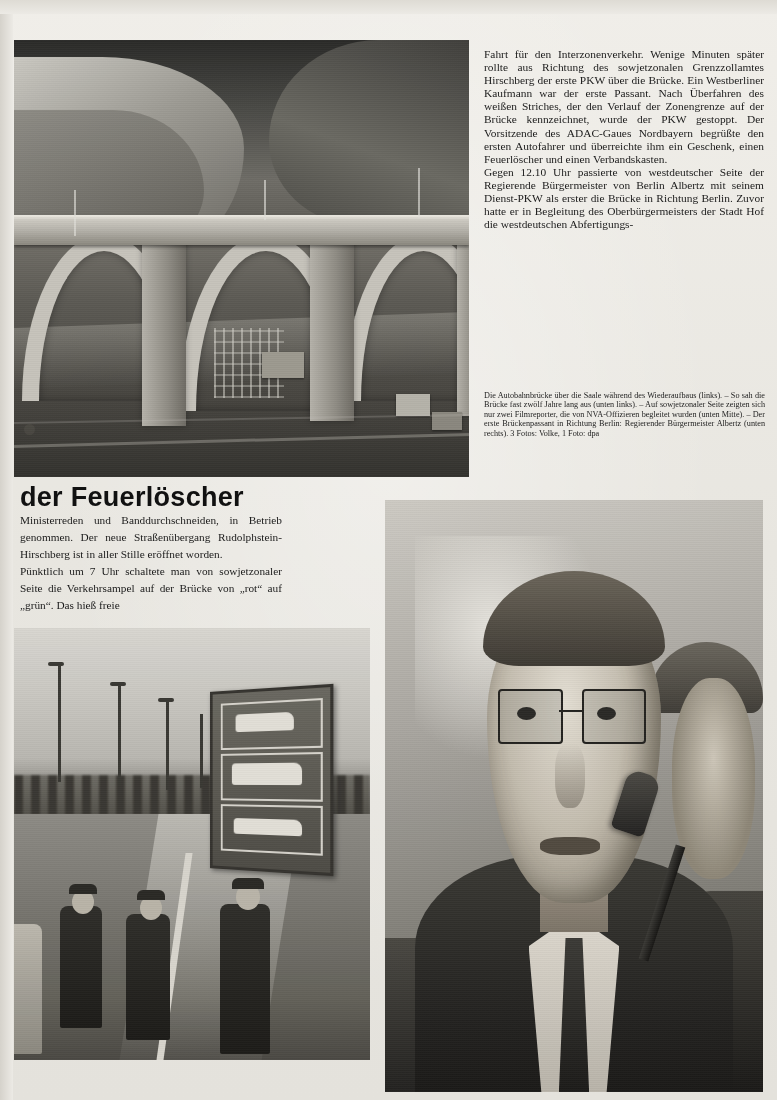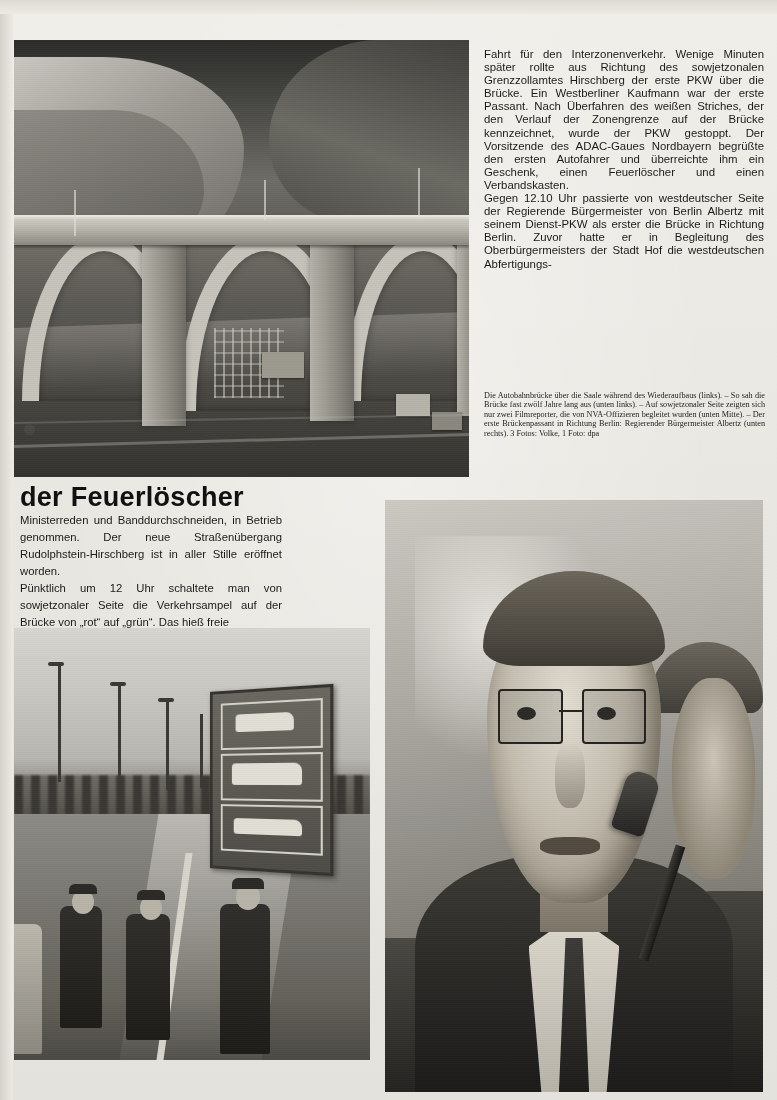--- a/index.html
+++ b/index.html
@@ -126,21 +126,21 @@
   }
 
   
   .col-right-top {
     position: absolute;
     left: 484px;
     top: 48px;
     width: 280px;
   }
   .body-text {
-    font-family: Liberation Sans, sans-serif;
+    font-family: Liberation Serif, serif;
     font-size: 11.4px;
     line-height: 13.1px;
     color: #1b1b1b;
     text-align: justify;
     hyphens: auto;
     -webkit-hyphens: auto;
   }
   .body-text p { margin: 0; }
 
   
@@ -439,21 +439,21 @@
     <p>Die Autobahnbrücke über die Saale während des Wiederaufbaus (links). – So sah die Brücke fast zwölf Jahre lang aus (unten links). – Auf sowjetzonaler Seite zeigten sich nur zwei Filmreporter, die von NVA-Offizieren begleitet wurden (unten Mitte). – Der erste Brückenpassant in Richtung Berlin: Regierender Bürgermeister Albertz (unten rechts). 3 Fotos: Volke, 1 Foto: dpa</p>
   </div>
 
   <div class="headline">der Feuerlöscher</div>
 
   <div class="ghost-text">N SO</div>
 
   <div class="col-left-text">
     <div class="body-text">
       <p>Ministerreden und Banddurchschneiden, in Betrieb genommen. Der neue Straßenübergang Rudolphstein-Hirschberg ist in aller Stille eröffnet worden.</p>
-      <p>Pünktlich um 12 Uhr schaltete man von sowjetzonaler Seite die Verkehrsampel auf der Brücke von „rot“ auf „grün“. Das hieß freie</p>
+      <p>Pünktlich um 7 Uhr schaltete man von sowjetzonaler Seite die Verkehrsampel auf der Brücke von „rot“ auf „grün“. Das hieß freie</p>
     </div>
   </div>
 
   <div class="photo-ceremony">
     <div class="ph2-sky"></div>
     <div class="ph2-treeline"></div>
     <div class="ph2-trees"></div>
     <div class="ph2-road"></div>
     <div class="ph2-road-edge"></div>
     <div class="ph2-kerb"></div>

